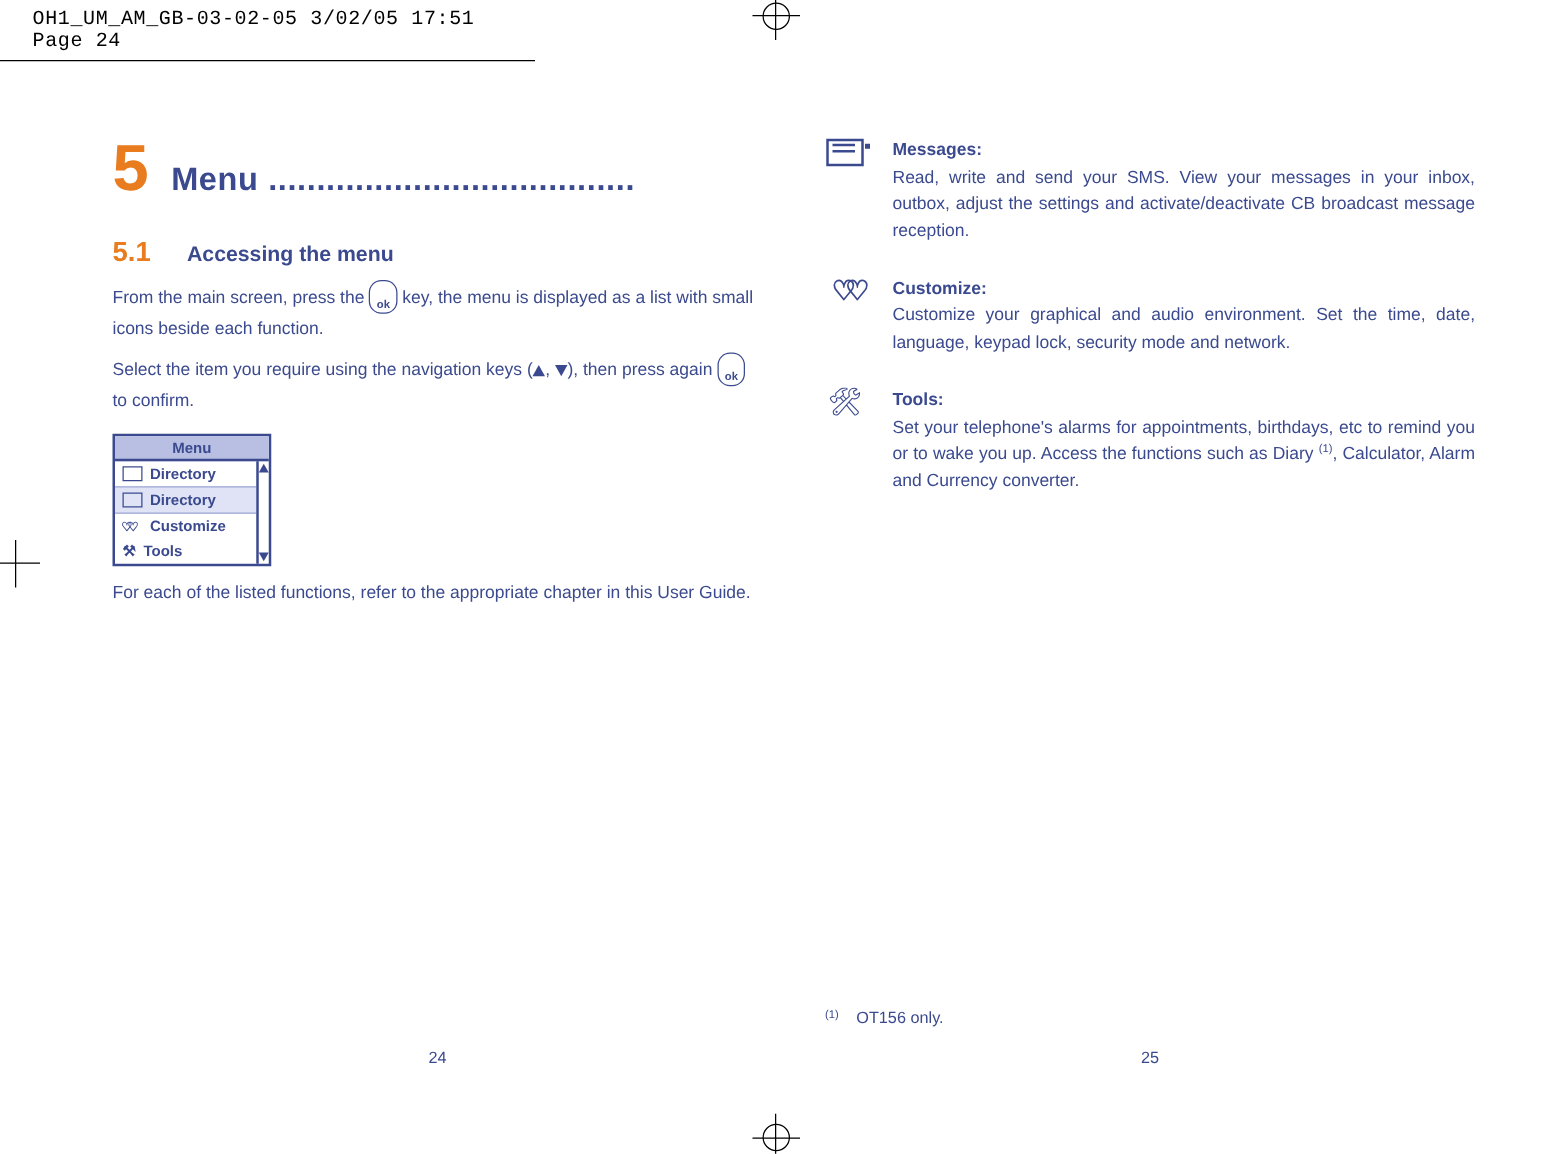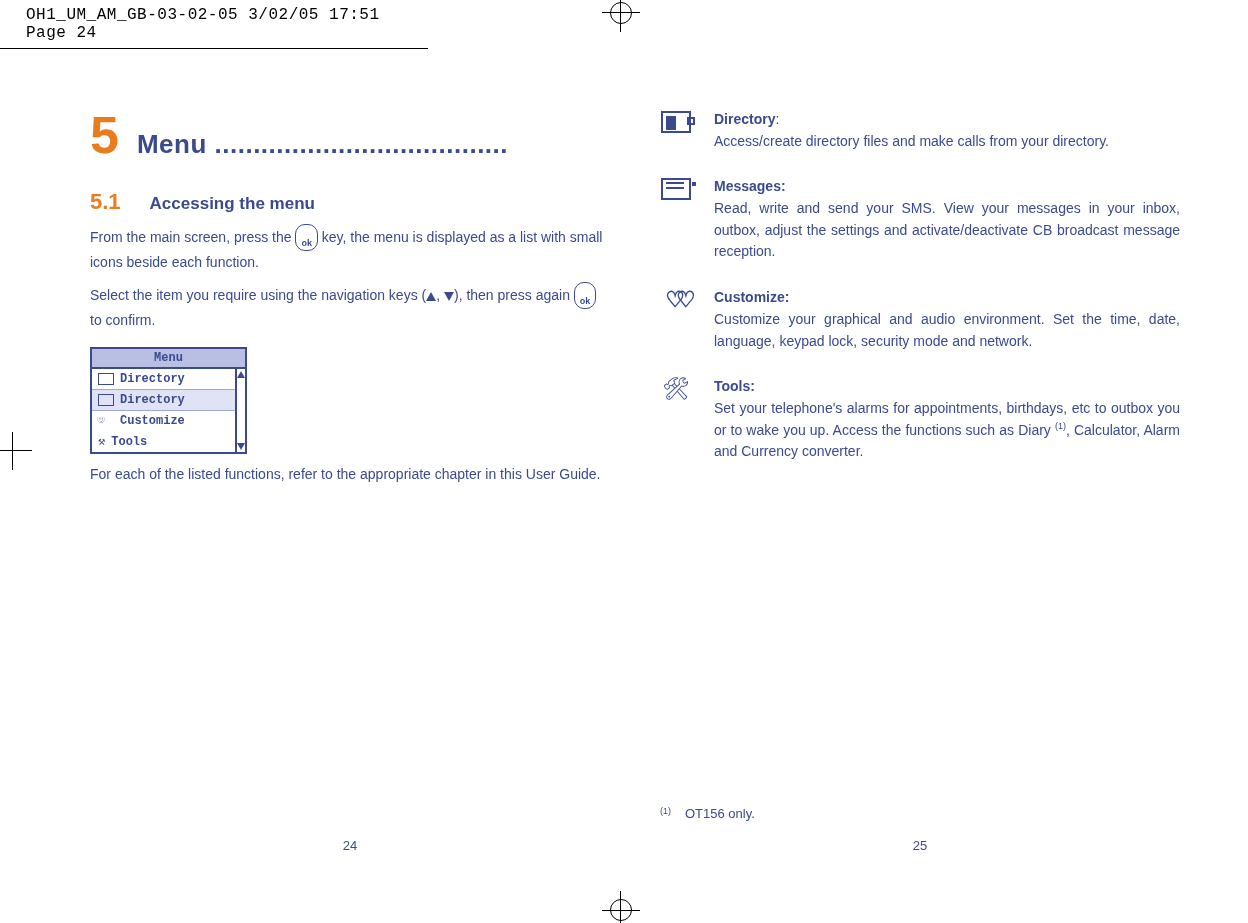--- a/index.html
+++ b/index.html
@@ -70,26 +70,25 @@
     display: inline-block; vertical-align: middle;
     border: 1.5px solid #3b4a8f; border-radius: 10px;
     font-size: 9px; font-weight: bold; padding: 12px 5px 1px 5px;
     line-height: 12px; position: relative; top:-1px;
   }
   .tri { display: inline-block; width: 0; height: 0; vertical-align: middle; }
   .tri-up { border-left: 5px solid transparent; border-right: 5px solid transparent; border-bottom: 9px solid #3b4a8f; }
   .tri-down { border-left: 5px solid transparent; border-right: 5px solid transparent; border-top: 9px solid #3b4a8f; }
   .phone-menu {
     border: 2px solid #3b4a8f;
-    width: 157px;
+    width: 127px;
     margin: 16px 0 10px 0;
     font-size: 12px;
     font-weight: bold;
     color: #3b4a8f;
-    font-family: Liberation Mono, monospace;
   }
   .phone-menu-title {
     background: #b8bfe3;
     border-bottom: 2px solid #3b4a8f;
     text-align: center;
     padding: 2px 0;
   }
   .phone-menu-body { display: flex; }
   .phone-menu-items { flex: 1; }
   .phone-menu-item {
@@ -222,29 +221,20 @@
       </div>
     </div>
 
     <p class="body-text">For each of the listed functions, refer to the appropriate chapter in this User Guide.</p>
 
     <div class="page-num">24</div>
   </div>
 
   <div class="page">
 
-    <div class="func-row">
-      <div class="func-icon">
-          <div class="icon-box icon-dir"></div>
-        </div>
-      <div class="func-text">
-        <b><span>Directory</span></b><span>:</span><br>
-        <span>Access/create directory files and make calls from your directory.</span>
-      </div>
-    </div>
 
     <div class="func-row">
       <div class="func-icon">
           <div class="icon-box icon-msg"></div>
         </div>
       <div class="func-text" style="text-align:justify;">
         <b>Messages:</b><br>
         <span>Read, write and send your SMS. View your messages in your inbox, outbox, adjust the settings and activate/deactivate CB broadcast message reception.</span>
       </div>
     </div>
@@ -254,21 +244,21 @@
       <div class="func-text" style="text-align:justify;">
         <b>Customize:</b><br>
         <span>Customize your graphical and audio environment. Set the time, date, language, keypad lock, security mode and network.</span>
       </div>
     </div>
 
     <div class="func-row">
       <div class="func-icon icon-tools">🛠</div>
       <div class="func-text" style="text-align:justify;">
         <b>Tools:</b><br>
-        <span>Set your telephone's alarms for appointments, birthdays, etc to outbox you or to wake you up. Access the functions such as Diary </span><sup class="inline">(1)</sup><span>, Calculator, Alarm and Currency converter.</span>
+        <span>Set your telephone's alarms for appointments, birthdays, etc to remind you or to wake you up. Access the functions such as Diary </span><sup class="inline">(1)</sup><span>, Calculator, Alarm and Currency converter.</span>
       </div>
     </div>
 
     <div class="footnote">
       <sup>(1)</sup>
       <span>OT156 only.</span>
     </div>
     <div class="page-num">25</div>
   </div>
 </div>

